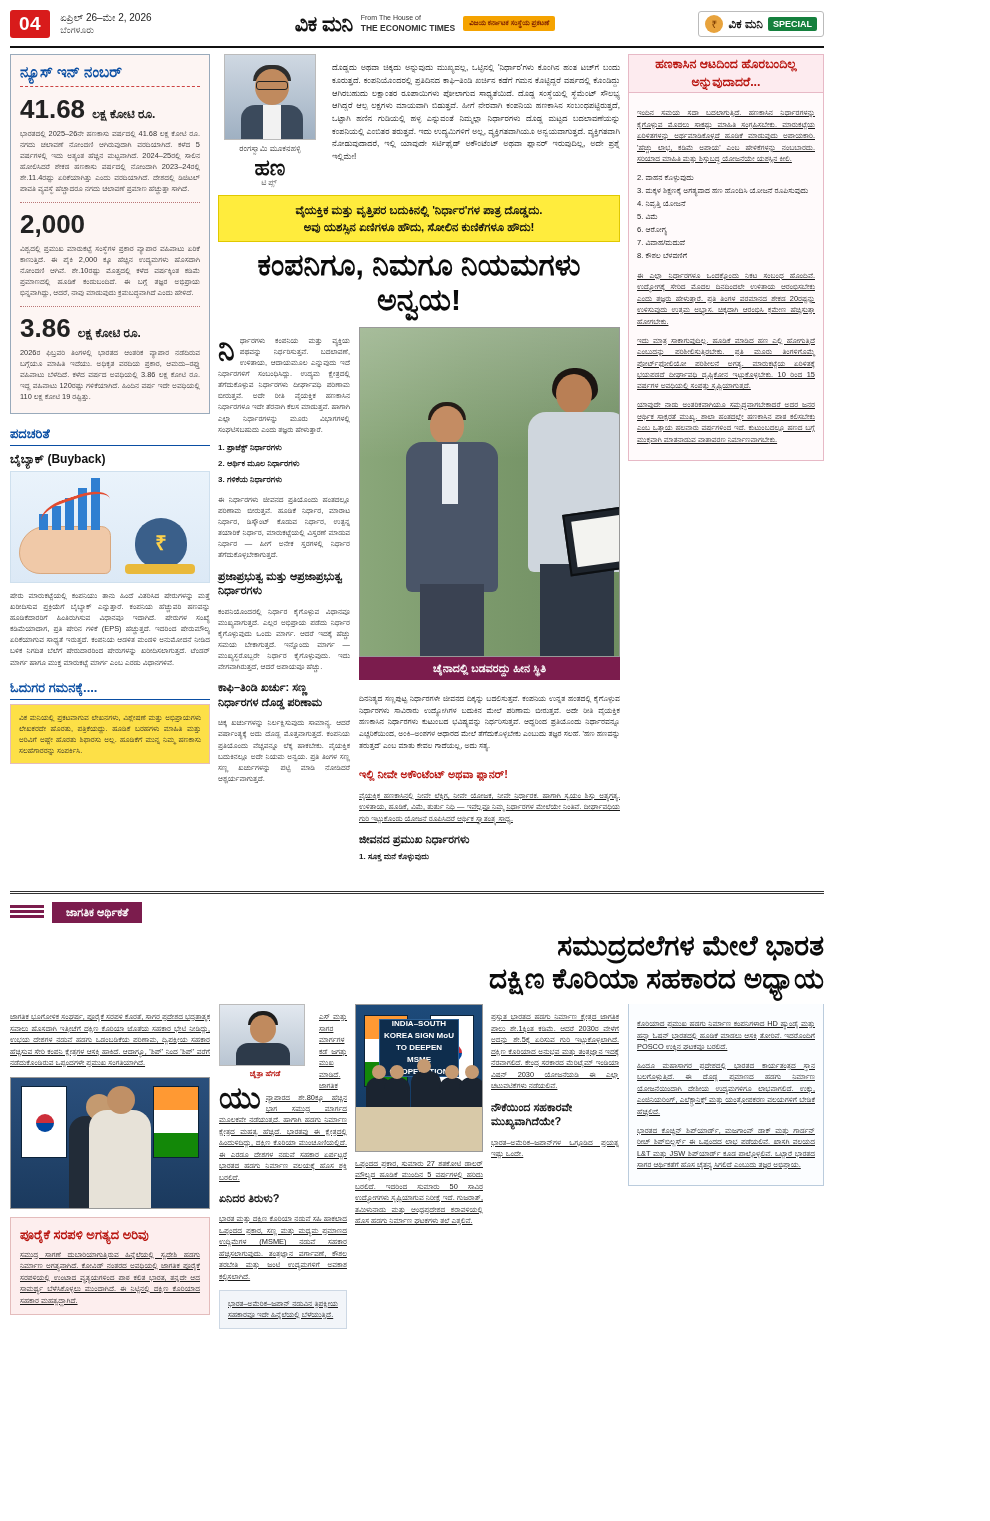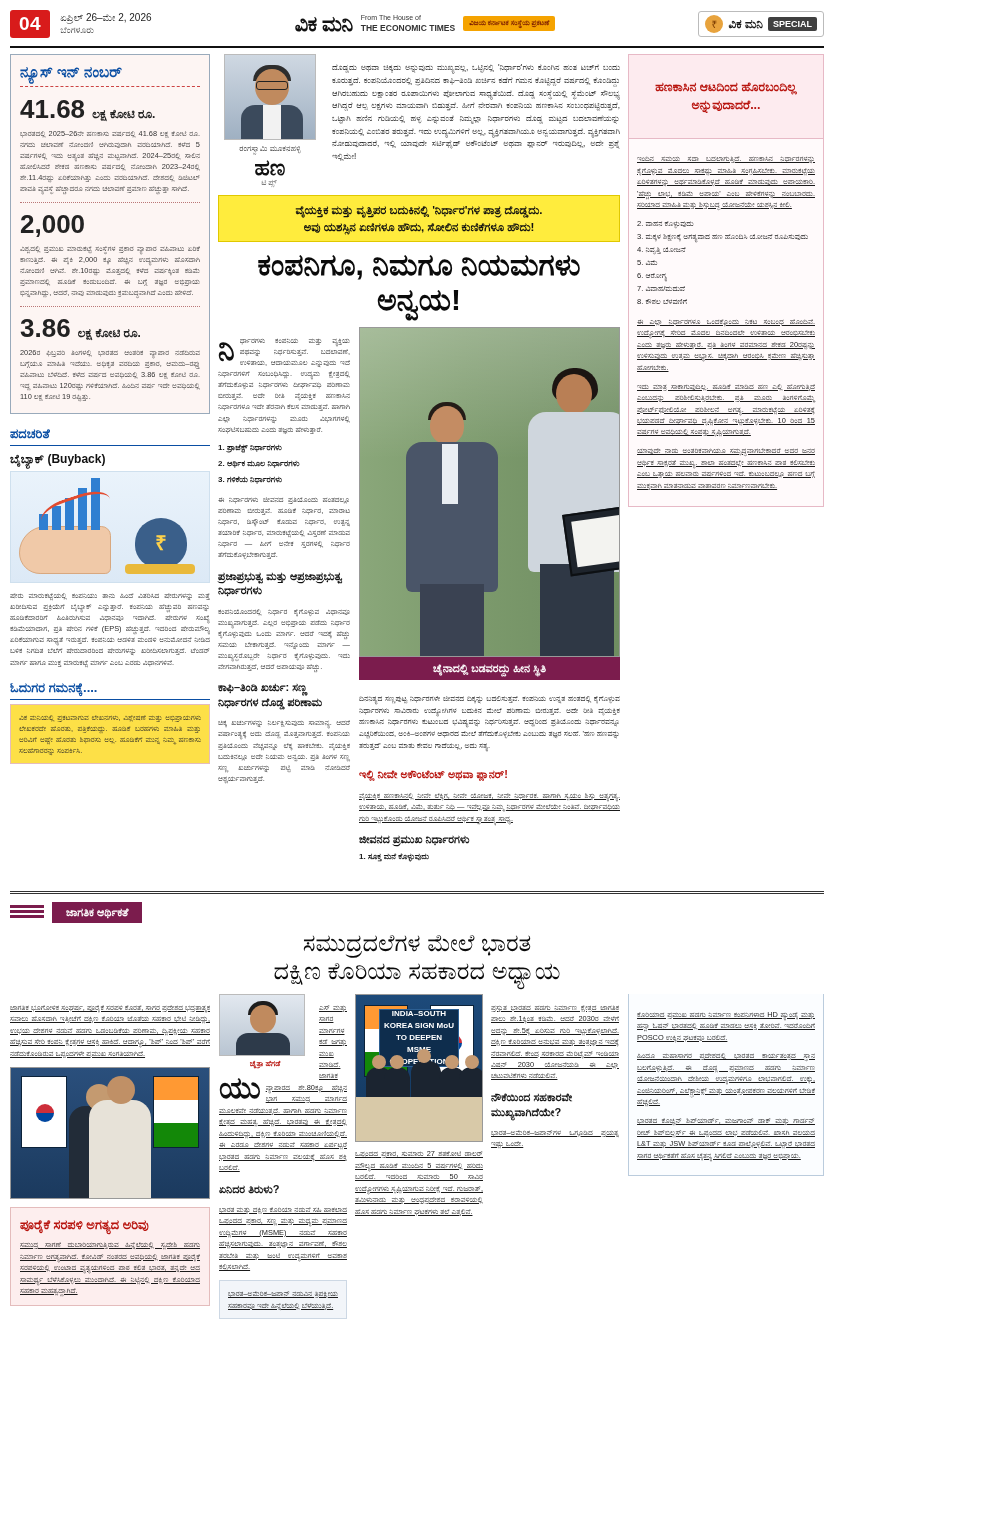--- a/index.html
+++ b/index.html
@@ -36,21 +36,21 @@
   }
   .mh-special {
     display:flex; align-items:center; gap:5px;
     border:1px solid #bbb; padding:3px 6px; border-radius:3px;
   }
   .mh-special .ico {
     width:18px;height:18px;border-radius:50%;background:#e8a33d;
     display:flex;align-items:center;justify-content:center;font-size:10px;color:#7a3b00;
   }
   .mh-special .nm { font-size:12px; font-weight:bold; }
-  .mh-special .sp { background:#404040;color:#fff;font-size:9px;font-weight:bold;padding:2px 5px;border-radius:2px; }
+  .mh-special .sp { background:#15803d;color:#fff;font-size:9px;font-weight:bold;padding:2px 5px;border-radius:2px; }
 
   
   .top-area { display:flex; gap:8px; }
   .col-left { width:200px; flex:0 0 200px; }
   .col-mid  { flex:1; }
   .col-right{ width:196px; flex:0 0 196px; }
 
   
   .nib-box { border:1px solid #9ab; background:#fdf5f3; padding:8px 9px 10px; }
   .nib-title {
@@ -158,32 +158,32 @@
 
   .cap-bar {
     background:#7b1c4d; color:#fff; font-size:11px; font-weight:bold;
     padding:5px 8px; text-align:center;
   }
   .cap-body { font-size:7.6px; line-height:1.55; text-align:justify; padding-top:5px; }
 
   
   .rbox-head {
     background:#fdebef; border:1px solid #e7b9c6; color:#b8140e;
-    font-size:12.5px; font-weight:bold; text-align:center; padding:24px 6px; line-height:1.4;
+    font-size:12.5px; font-weight:bold; text-align:center; padding:1px 6px; line-height:1.4;
   }
   .rbox-body { border:1px solid #e7b9c6; border-top:none; background:#fffafb; padding:7px 8px; }
   .rnum-list { font-size:7.6px; line-height:1.7; }
 
   
   .sec2 { margin-top:24px; border-top:3px double #333; padding-top:8px; }
   .sec2-tagwrap { display:flex; align-items:center; gap:8px; margin-bottom:6px; }
   .sec2-stripes { width:34px; height:14px; background:repeating-linear-gradient(180deg,#7b1c4d 0 3px,#fff 3px 5px); }
   .sec2-tag { background:#7b1c4d; color:#fff; font-size:11px; font-weight:bold; padding:4px 14px; }
   .sec2-head {
-    font-size:24px; font-weight:normal; text-align:center; line-height:1.2; color:#0b0b0b; margin:4px 0 8px;
+    font-size:28px; font-weight:bold; text-align:right; line-height:1.2; color:#0b0b0b; margin:4px 0 8px;
   }
   .sec2-grid { display:flex; gap:9px; }
   .s2-left { width:200px; flex:0 0 200px; }
   .s2-mid { flex:1; }
   .s2-right { width:196px; flex:0 0 196px; }
   .s2-right-head {
     background:#0a4ea3; color:#fff; font-size:12px; font-weight:bold;
     text-align:center; padding:7px 6px; line-height:1.45;
   }
   .s2-right-body { border:1px solid #bcd; border-top:none; padding:7px 8px; background:#fbfdff; }

